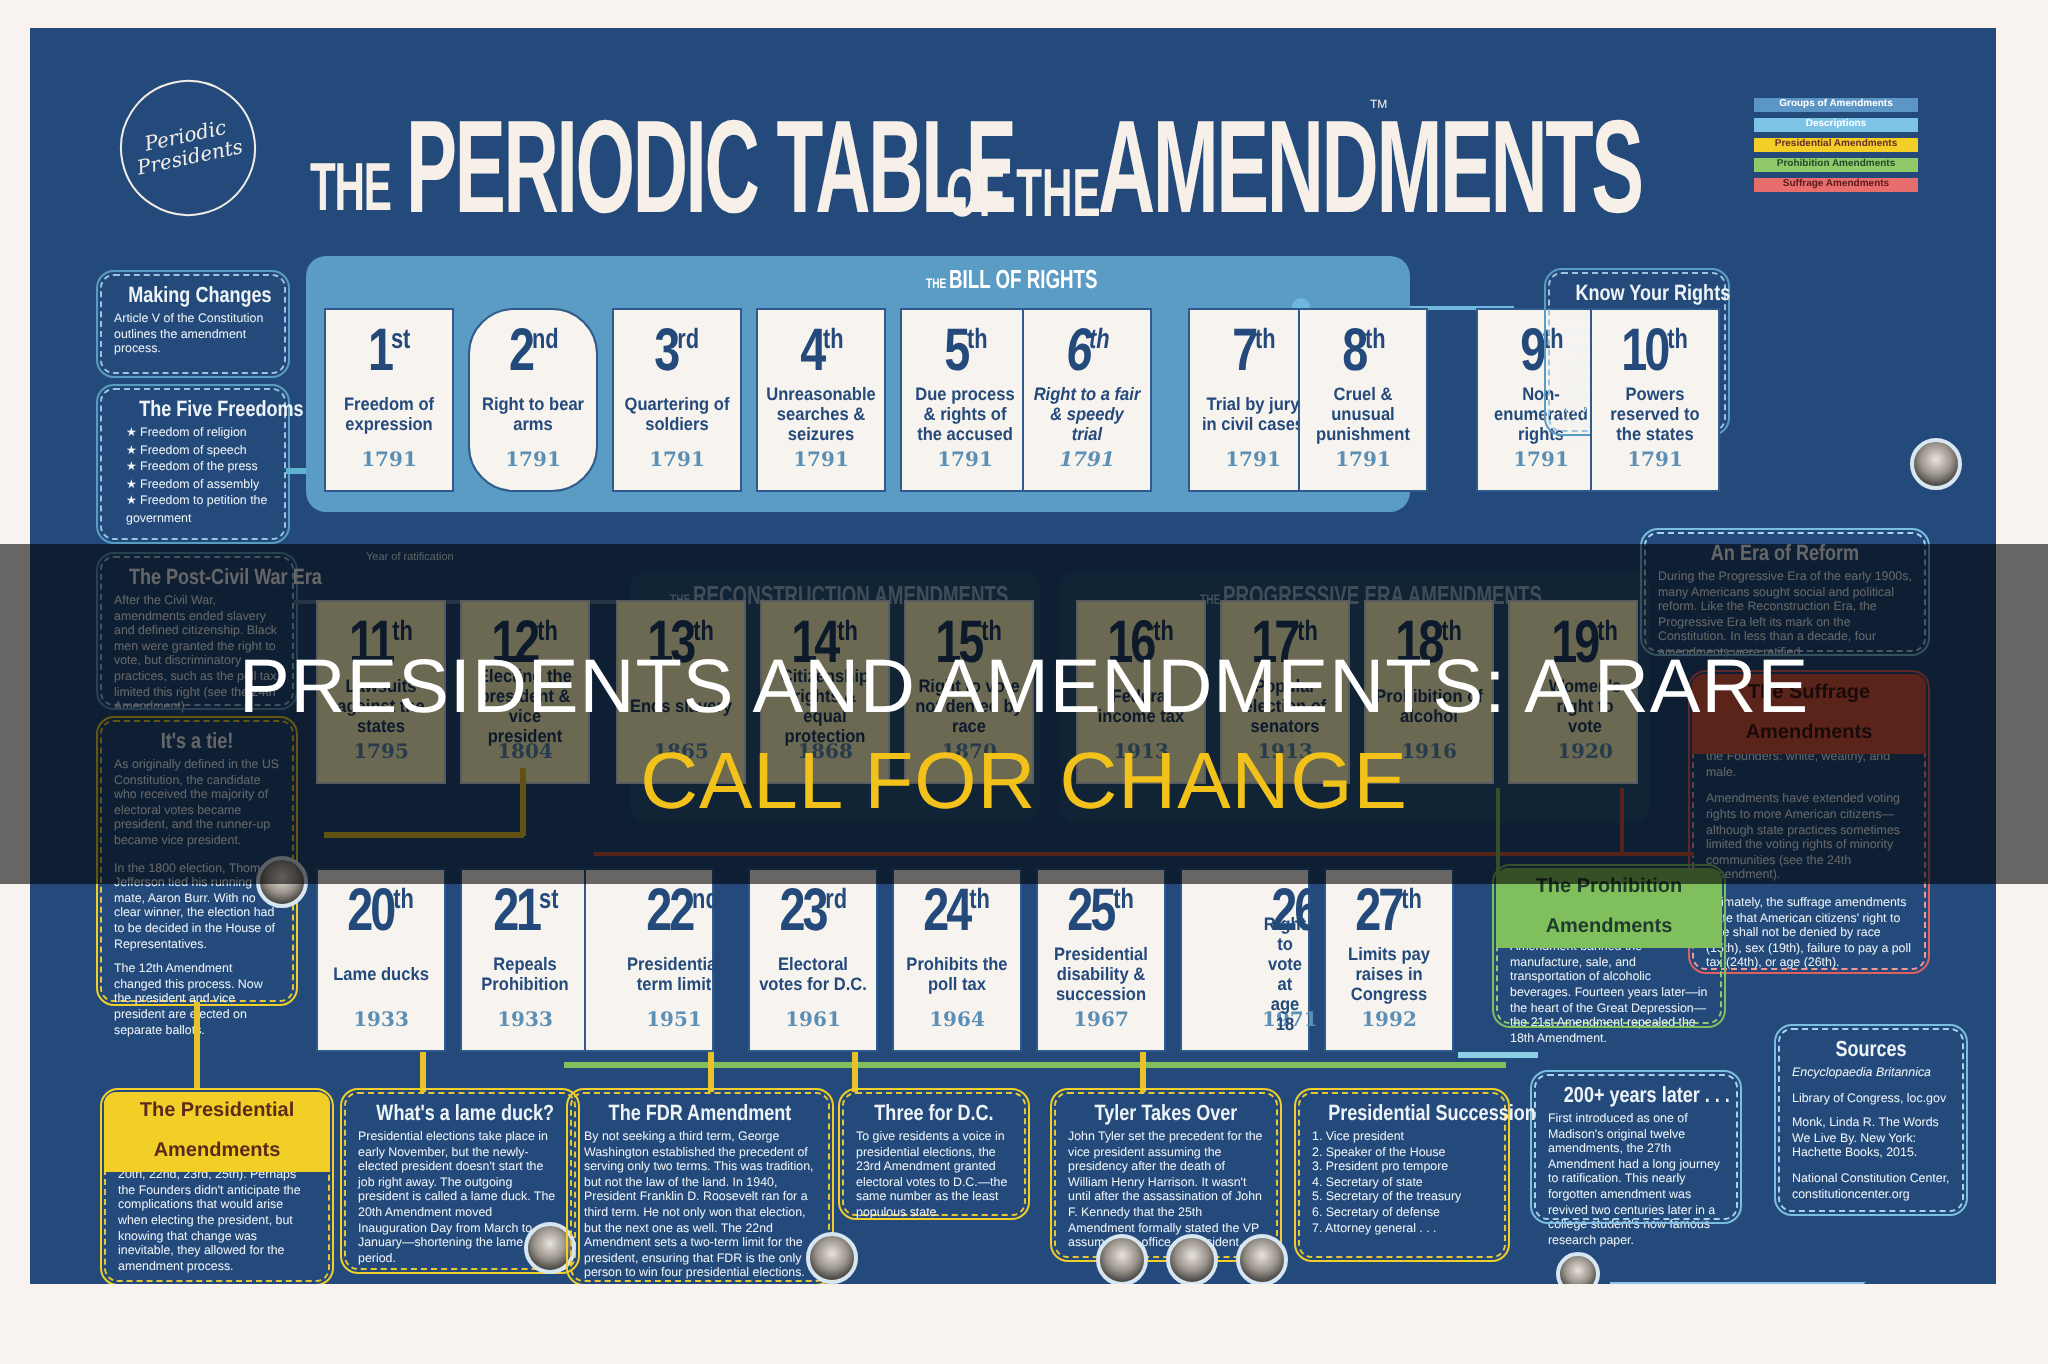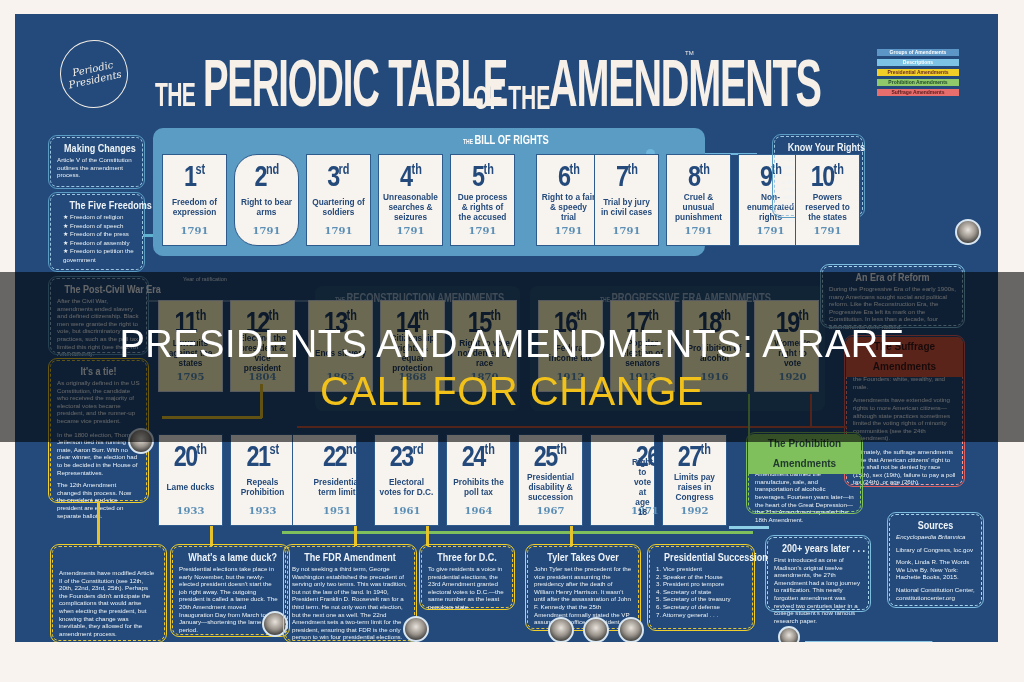--- a/index.html
+++ b/index.html
@@ -161,31 +161,31 @@
   <div class="card" style="left:363px;top:140px;">
     <div class="num"><span>4</span><sup>th</sup></div>
     <div class="desc">Unreasonable searches &amp; seizures</div>
     <div class="year">1791</div>
   </div>
   <div class="card" style="left:435px;top:140px;">
     <div class="num"><span>5</span><sup>th</sup></div>
     <div class="desc">Due process &amp; rights of the accused</div>
     <div class="year">1791</div>
   </div>
-  <div class="card" style="left:521px;top:140px;">
+  <div class="card" style="left:496px;top:140px;font-style:italic;">
     <div class="num"><span>6</span><sup>th</sup></div>
     <div class="desc">Right to a fair &amp; speedy trial</div>
     <div class="year">1791</div>
   </div>
   <div class="card" style="left:579px;top:140px;">
     <div class="num"><span>7</span><sup>th</sup></div>
     <div class="desc">Trial by jury in civil cases</div>
     <div class="year">1791</div>
   </div>
-  <div class="card" style="left:651px;top:140px;">
+  <div class="card" style="left:634px;top:140px;">
     <div class="num"><span>8</span><sup>th</sup></div>
     <div class="desc">Cruel &amp; unusual punishment</div>
     <div class="year">1791</div>
   </div>
   <div class="card" style="left:723px;top:140px;">
     <div class="num"><span>9</span><sup>th</sup></div>
     <div class="desc">Non-enumerated rights</div>
     <div class="year">1791</div>
   </div>
 
@@ -345,20 +345,21 @@
   </div>
   <div class="side-box light-box" style="left:874px;top:500px;width:93px;height:92px;">
     <h3>Sources</h3>
     <p style="font-style:italic">Encyclopaedia Britannica</p>
     <p style="margin-top:5px">Library of Congress, loc.gov</p>
     <p style="margin-top:5px">Monk, Linda R. The Words We Live By. New York: Hachette Books, 2015.</p>
     <p style="margin-top:5px">National Constitution Center, constitutioncenter.org</p>
   </div>
 
   <div class="side-box prez-box" style="left:37px;top:532px;width:113px;height:95px;padding-top:22px;">
+    <div class="header-tab" style="left:-1px;top:-1px;width:113px;background:#f2cf26;color:#5b2a1a;">The Presidential Amendments</div>
     <p>Amendments have modified Article II of the Constitution (see 12th, 20th, 22nd, 23rd, 25th). Perhaps the Founders didn't anticipate the complications that would arise when electing the president, but knowing that change was inevitable, they allowed for the amendment process.</p>
   </div>
   <div class="side-box prez-box" style="left:157px;top:532px;width:116px;height:89px;">
     <h3>What's a lame duck?</h3>
     <p>Presidential elections take place in early November, but the newly-elected president doesn't start the job right away. The outgoing president is called a lame duck. The 20th Amendment moved Inauguration Day from March to January—shortening the lame duck period.</p>
   </div>
   <div class="portrait" style="left:247px;top:597px;"></div>
 
   <div class="side-box prez-box" style="left:270px;top:532px;width:130px;height:95px;">
     <h3>The FDR Amendment</h3>

